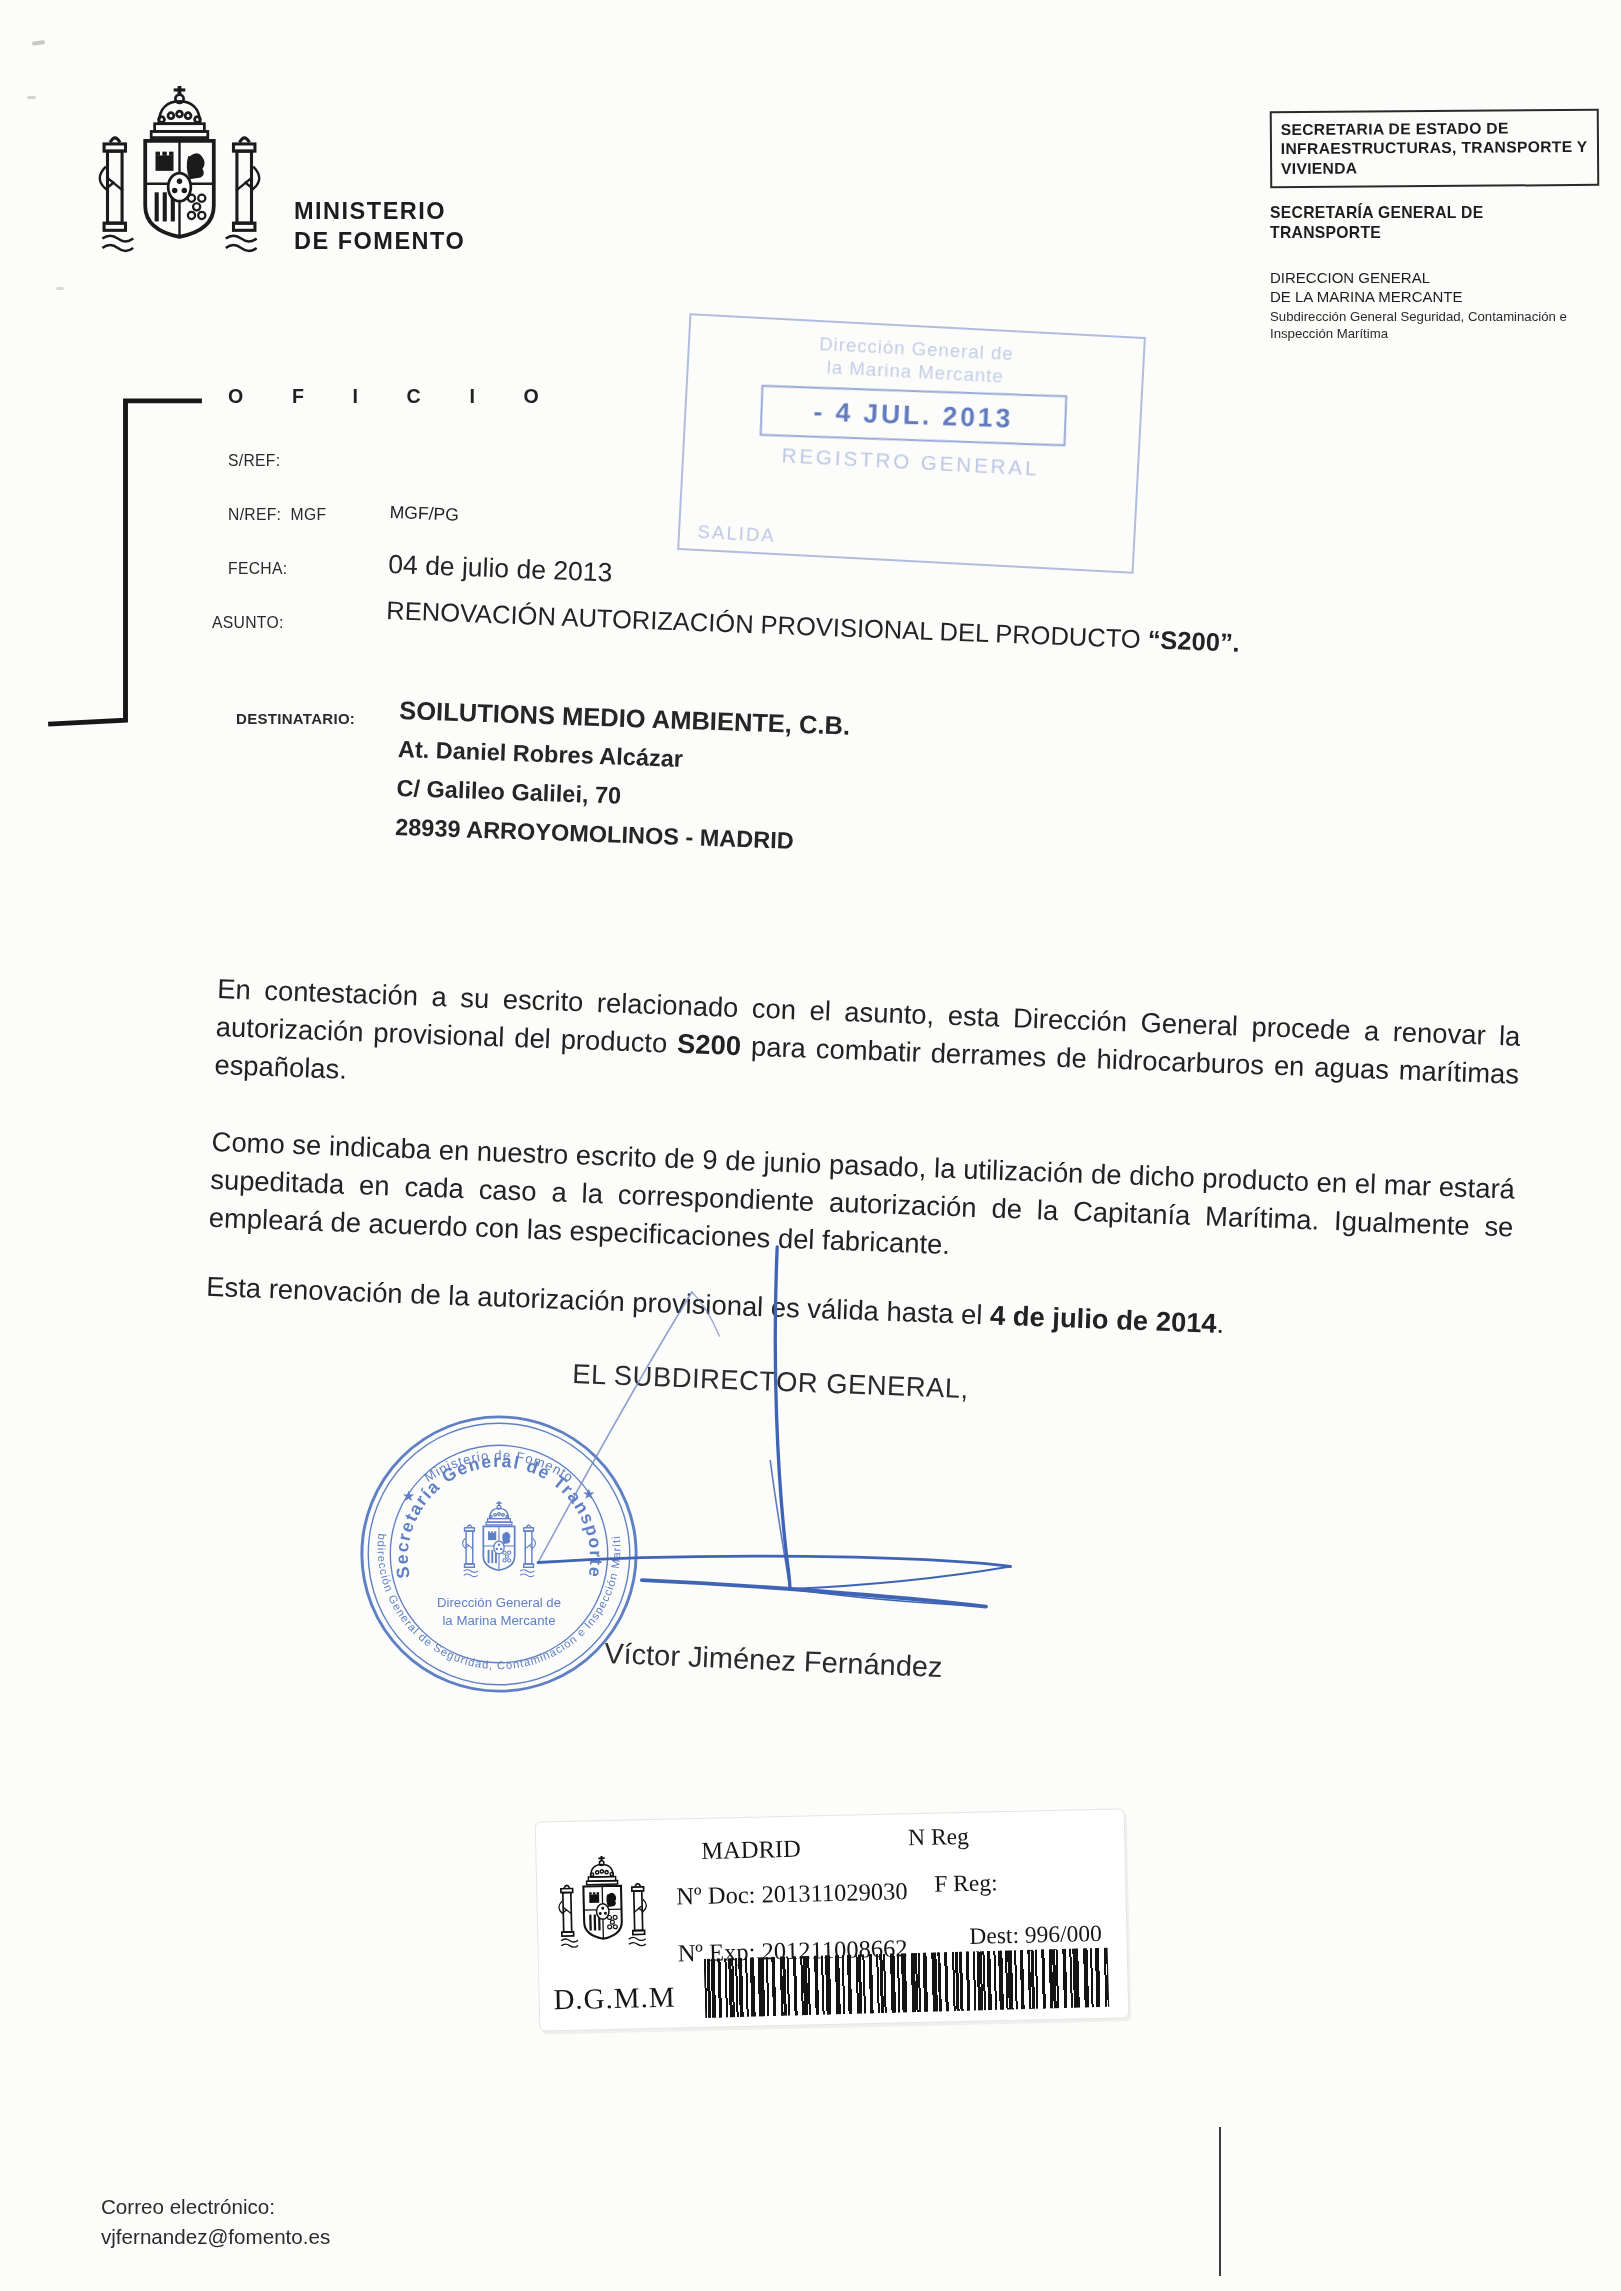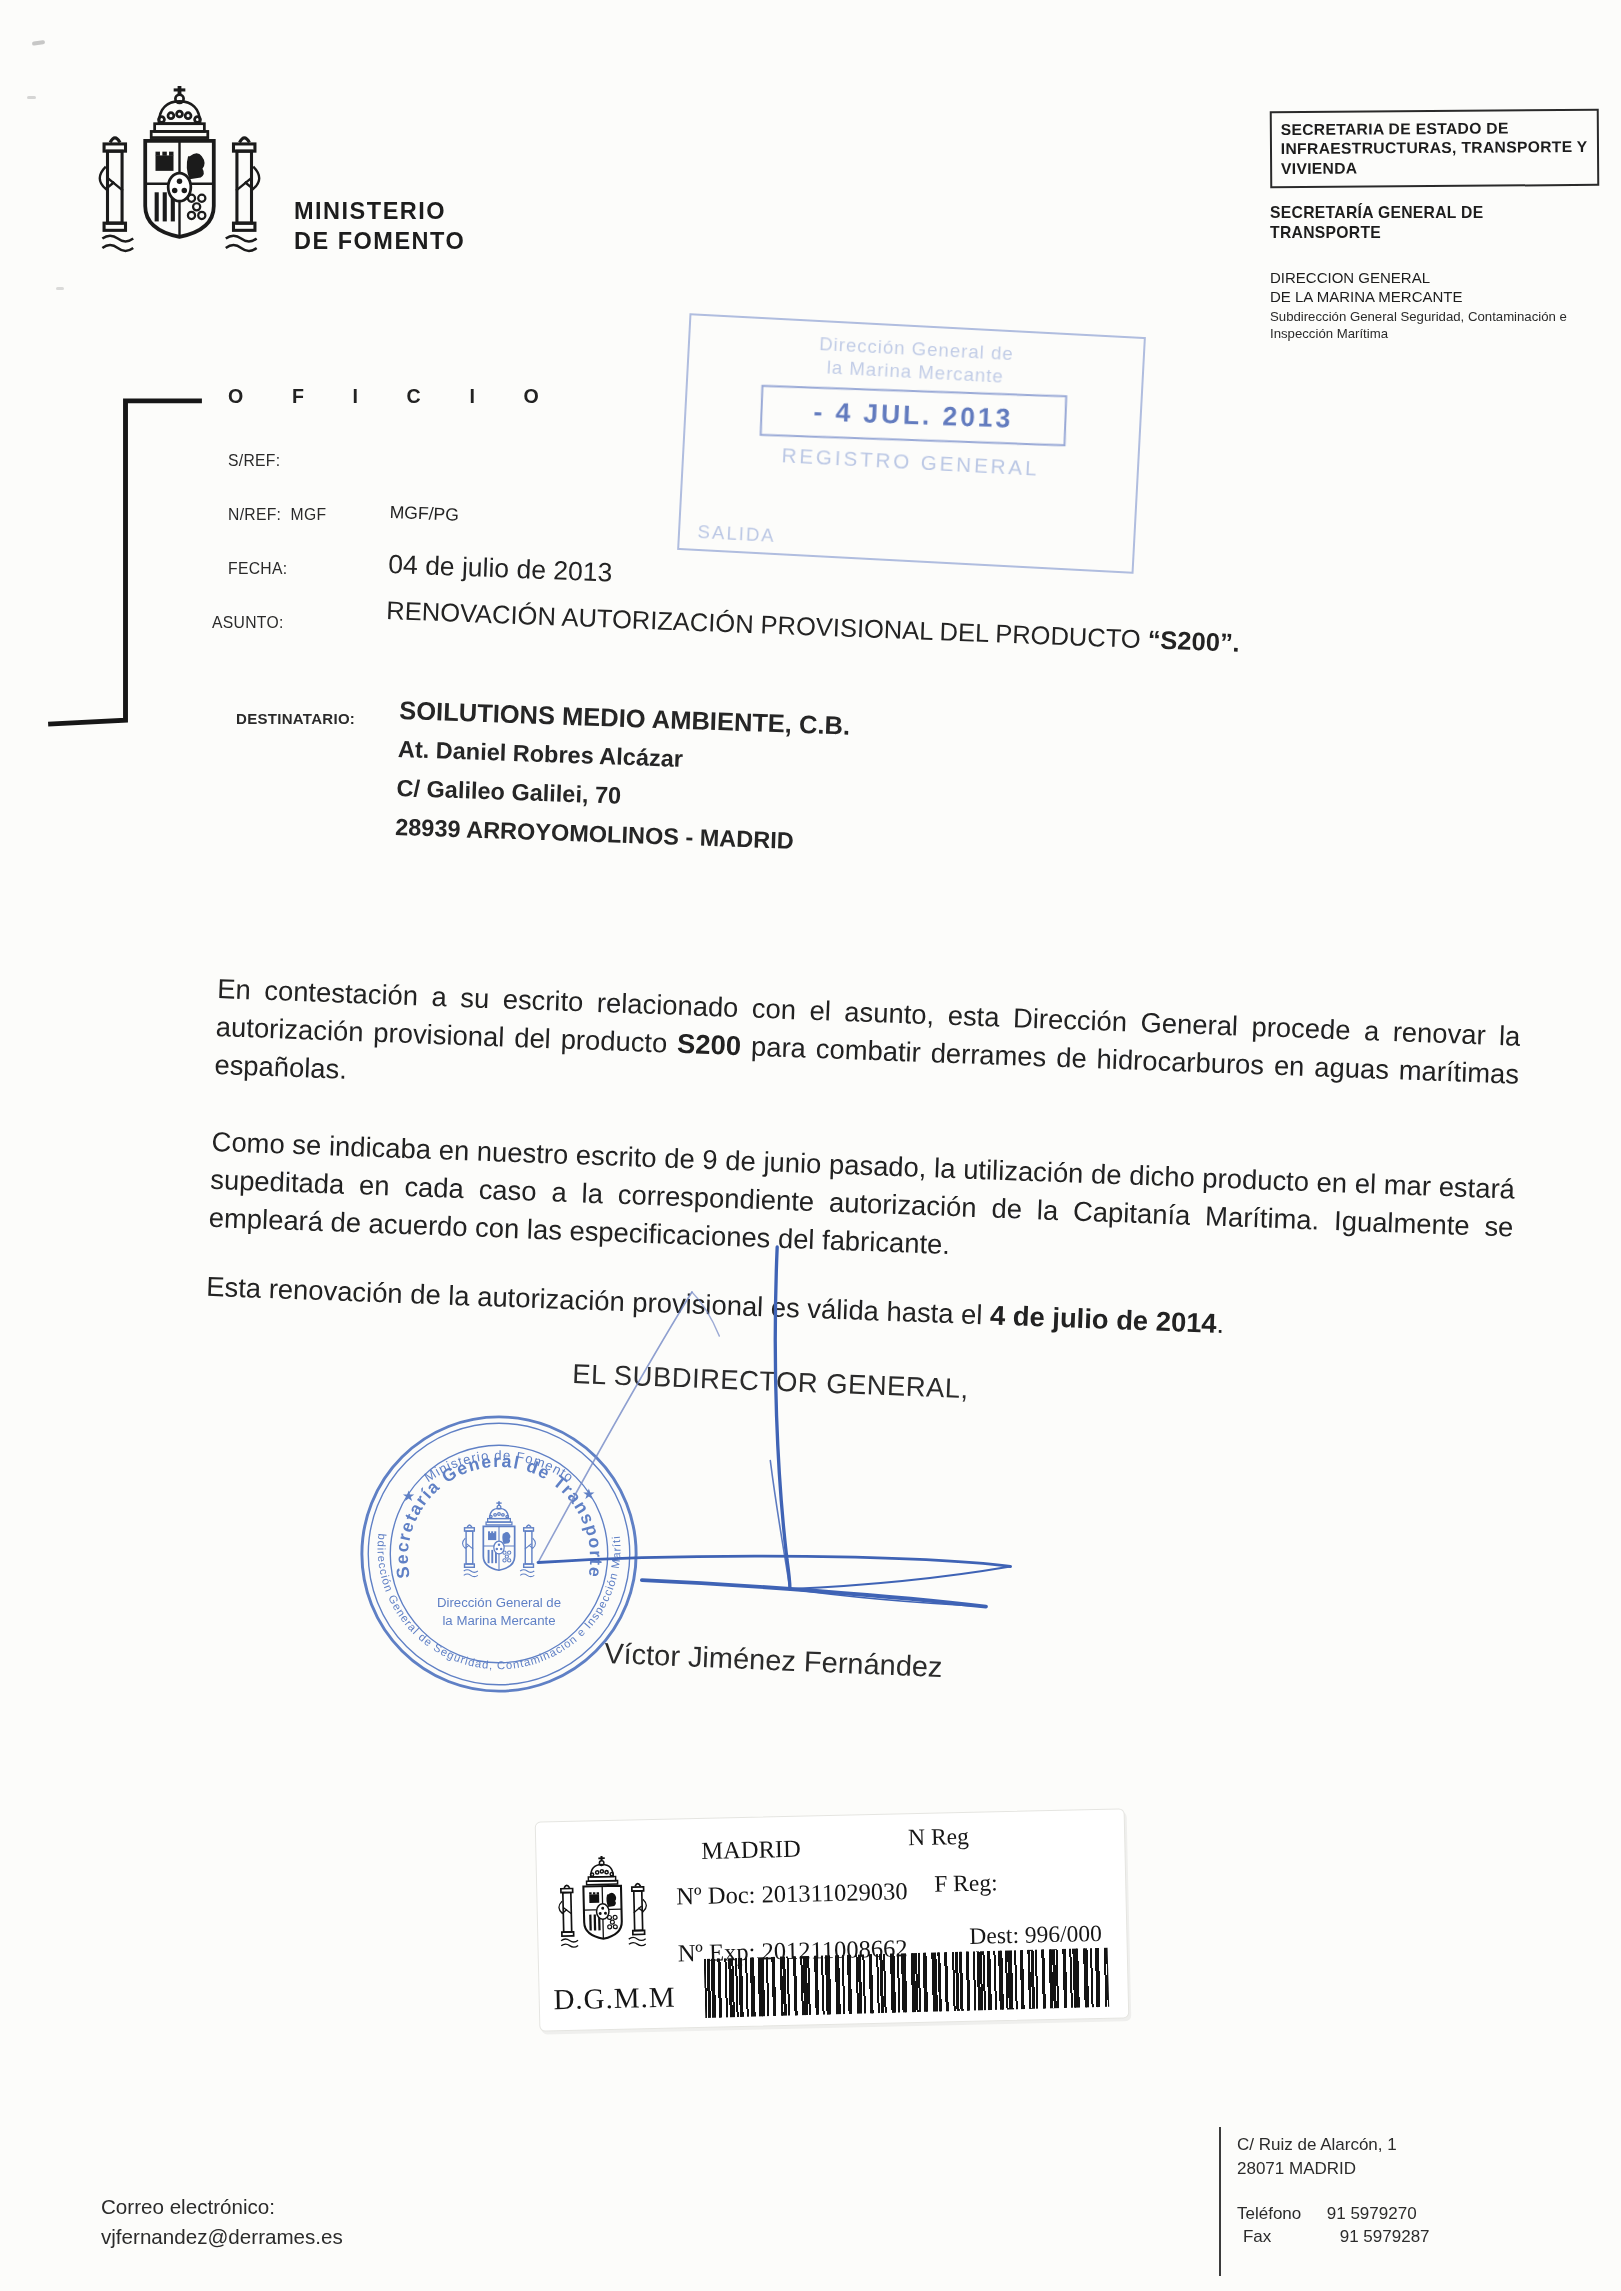--- a/index.html
+++ b/index.html
@@ -247,31 +247,18 @@
     <div class="ndoc">Nº Doc: 201311029030</div>
     <div class="freg">F Reg:</div>
     <div class="nexp">Nº Exp: 201211008662</div>
     <div class="dest">Dest:  996/000</div>
     <div class="sigla">D.G.M.M</div>
     <div class="barcode"></div>
   </div>
 
   <div class="abs foot-mail">
     <div>Correo electrónico:</div>
-    <div>vjfernandez@derrames.es</div>
+    <div>vjfernandez@fomento.es</div>
   </div>
   <div class="abs foot-rule"></div>
-  <div class="abs foot-addr">
-    <div>C/ Ruiz de Alarcón, 1</div>
-    <div>28071 MADRID</div>
-    <div style="height:21.6px;"></div>
-    <div class="phone-row">
-        <span>Teléfono</span>
-        <span>91 5979270</span>
-      </div>
-    <div class="phone-row">
-        <span style="padding-left:5.9px;">Fax</span>
-        <span style="padding-left:43px;">91 5979287</span>
-      </div>
-  </div>
 
 </div>
 
 
 </body></html>

